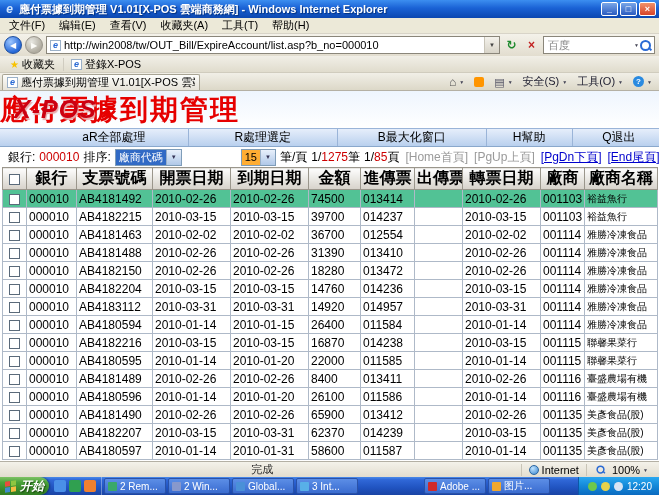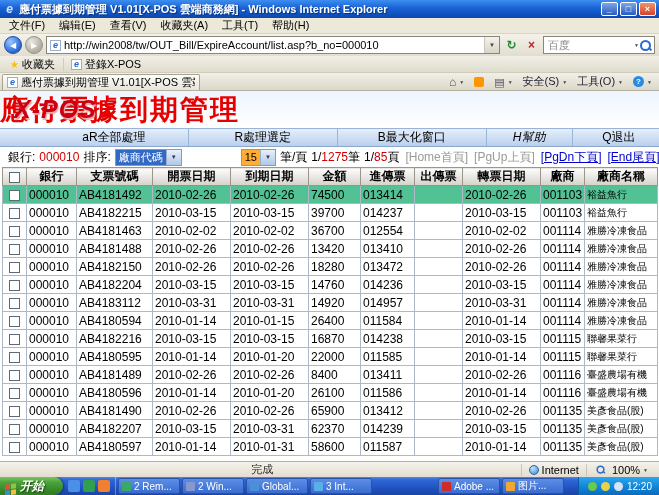--- a/index.html
+++ b/index.html
@@ -61,51 +61,51 @@
   #viewport{flex:1;background:#fff;border-top:1px solid #b4b0a4;overflow:hidden;display:flex;flex-direction:column;}
   #pageheader{flex:0 0 37px;display:flex;align-items:center;position:relative;background:linear-gradient(to bottom,#eef5fe,#ffffff);}
   .logo{margin-left:14px;font-size:25px;font-weight:bold;font-style:italic;color:#cc0011;text-shadow:1px 2px 1px #e8a8a8;letter-spacing:1px;z-index:2;}
   .page-title{position:absolute;left:0;right:0;text-align:left;font-size:28px;font-weight:bold;color:#e60000;letter-spacing:2px;font-family:"Liberation Serif","DejaVu Serif",serif;}
 
   #navrow{flex:0 0 17px;display:flex;background:linear-gradient(to bottom,#e6eefb,#b9d0ee);border-top:1px solid #9ab4d8;border-bottom:1px solid #8aa8cc;padding-left:40px;}
   .nav-btn{border-right:1px solid #9ab4d8;display:flex;align-items:center;justify-content:center;font-size:12px;color:#000;cursor:default;}
   .nav-btn:nth-child(1){flex:160;}
   .nav-btn:nth-child(2){flex:160;}
   .nav-btn:nth-child(3){flex:160;}
-  .nav-btn:nth-child(4){flex:92;font-style:italic;}
+  .nav-btn:nth-child(4){flex:92;}
   .nav-btn:nth-child(5){flex:87;border-right:none;margin-left:6px;}
 
   #filterrow{flex:0 0 20px;display:flex;align-items:center;gap:4px;padding:0 8px;font-size:12px;background:#fff;white-space:nowrap;}
   .red{color:#cc0000;}
   .select{height:17px;border:1px solid #7f9db9;background:#fff;display:flex;align-items:center;}
   .sel-text{padding:0 3px;font-size:11px;}
   .sel-sort .sel-text{background:#316ac5;color:#fff;}
   .sel-size{background:#ffad33;margin-left:55px;}
   .sel-arrow{width:15px;height:15px;background:linear-gradient(to bottom,#e8f0fb,#b0c8e8);border-left:1px solid #9ab0c8;font-size:6px;line-height:15px;text-align:center;color:#335;}
   .pager-link{color:#0000cc;text-decoration:underline;margin-left:2px;}
   .pager-link.disabled{color:#9a9a9a;text-decoration:none;}
 
   #grid{border-collapse:collapse;table-layout:fixed;width:655px;margin-left:2px;}
-  #grid th{height:17px;background:linear-gradient(to bottom,#fdfdfd,#d6d2ca);border:1px solid #9a968c;font-size:12px;font-weight:bold;padding:0 2px;text-align:center;white-space:nowrap;overflow:hidden;margin-top:47px;}
+  #grid th{height:17px;background:linear-gradient(to bottom,#fdfdfd,#d6d2ca);border:1px solid #9a968c;font-size:16px;font-weight:bold;padding:0 2px;text-align:center;white-space:nowrap;overflow:hidden;margin-top:47px;}
   #grid td{height:18px;border:1px solid #aeb9c8;font-size:12px;padding:0 2px;white-space:nowrap;overflow:hidden;background:#fff;}
   #grid td:last-child{font-size:10px;}
   #grid tr.selected td{background:#52c295;}
   .c-check{text-align:center;}
   .cb{display:inline-block;width:11px;height:11px;background:#fff;border:1px solid #5a6a7a;vertical-align:middle;}
 
   
   #statusbar{flex:0 0 14px;display:flex;align-items:center;background:linear-gradient(to bottom,#f4f2ea,#e2ddcf);border-top:1px solid #b4b0a4;font-size:11px;padding:0 4px;text-align:center;}
   .sb-left{flex:1;color:#222;}
   .sb-seg{display:flex;align-items:center;gap:3px;border-left:1px solid #c8c4b6;padding:0 7px;height:12px;}
   .globe{width:10px;height:10px;border-radius:50%;background:radial-gradient(circle at 35% 30%,#bfe3ff,#3a86d0);border:1px solid #2a66a0;}
   .zoom-mag{transform:scale(0.75);}
 
   
   #taskbar{flex:0 0 18px;display:flex;align-items:stretch;background:linear-gradient(to bottom,#4a8ae8 0%,#3068d8 15%,#2053c0 60%,#1a44a4 100%);overflow:hidden;}
-  .start{display:flex;align-items:flex-end;gap:4px;padding:0 19px 0 5px;
+  .start{display:flex;align-items:center;gap:4px;padding:0 5px 0 5px;
     background:linear-gradient(to bottom,#7ec264 0%,#4aa33a 30%,#338024 85%);border-radius:0 9px 9px 0;
     box-shadow:1px 0 2px rgba(0,0,0,.45);color:#fff;font-weight:bold;font-style:italic;font-size:12px;text-shadow:1px 1px 1px #1a4a10;}
   .flag{display:grid;grid-template-columns:5px 5px;grid-template-rows:5px 5px;gap:1px;transform:skewY(-8deg);}
   .flag span:nth-child(1){background:#e84c3d;}
   .flag span:nth-child(2){background:#8ec641;}
   .flag span:nth-child(3){background:#3f8ccc;}
   .flag span:nth-child(4){background:#f5bd42;}
   .ql{display:flex;align-items:center;gap:3px;padding:0 5px;border-right:1px solid rgba(255,255,255,.35);}
   .ql-icon{width:12px;height:12px;border-radius:2px;}
   .ql-icon:nth-child(1){background:#4a90e8;}
@@ -323,21 +323,21 @@
             <td>2010-02-02</td>
             <td>001114</td>
             <td>雅勝冷凍食品</td>
           </tr>
           <tr>
             <td class="c-check"><span class="cb"></span></td>
             <td>000010</td>
             <td>AB4181488</td>
             <td>2010-02-26</td>
             <td>2010-02-26</td>
-            <td>13420</td>
+            <td>31390</td>
             <td>013410</td>
             <td></td>
             <td>2010-02-26</td>
             <td>001114</td>
             <td>雅勝冷凍食品</td>
           </tr>
           <tr>
             <td class="c-check"><span class="cb"></span></td>
             <td>000010</td>
             <td>AB4182150</td>

